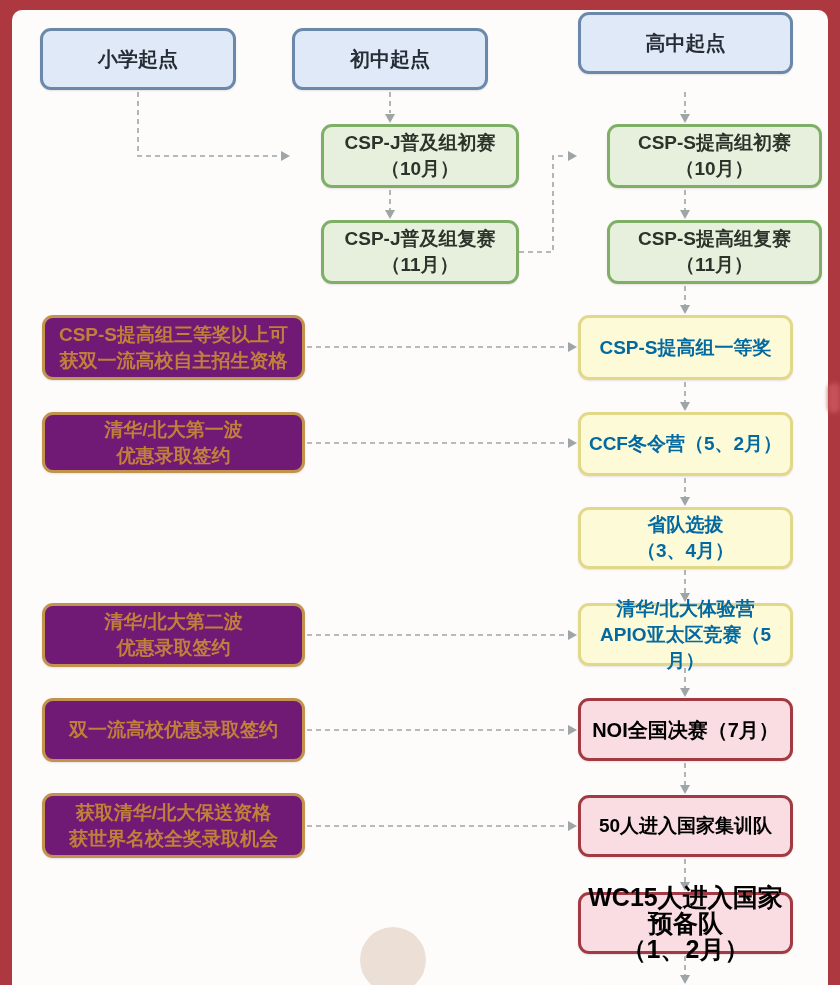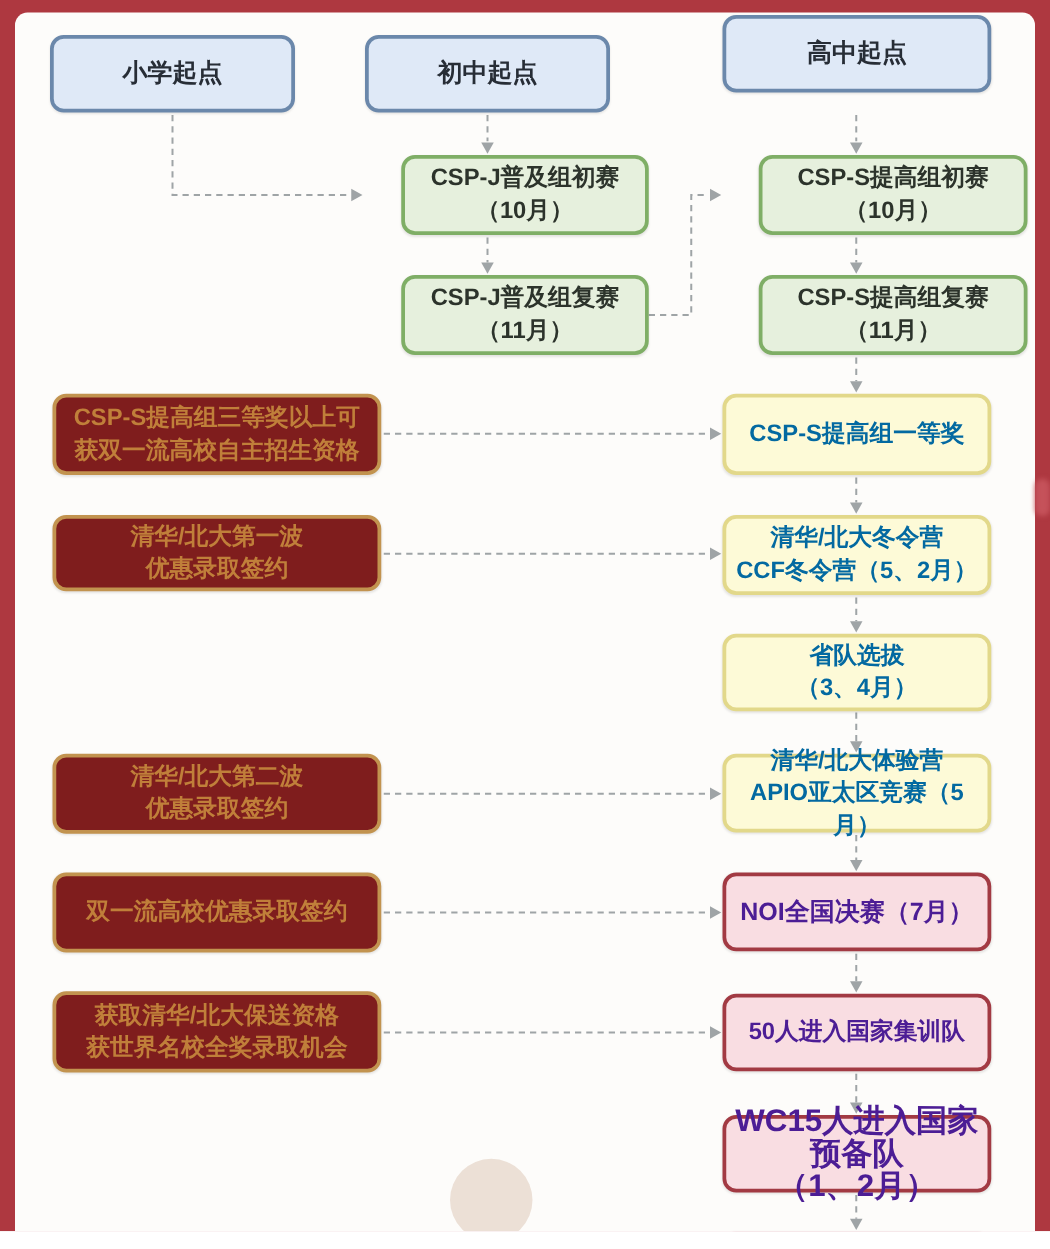--- a/index.html
+++ b/index.html
@@ -30,22 +30,22 @@
     border-radius:11px;
     display:flex;flex-direction:column;
     align-items:center;justify-content:center;
     text-align:center;font-weight:bold;
     font-size:19px;line-height:26px;
     box-shadow:0 1px 2px rgba(0,0,0,0.10);
   }
   .node.start{background:#dfe9f7;border-color:#6b88ab;color:#272d36;font-size:20px;}
   .node.contest{background:#e6f0dd;border-color:#7fae66;color:#2c332b;margin-left:29px;}
   .node.milestone{background:#fdfad7;border-color:#e2d88a;color:#0369a1;}
-  .node.benefit{background:#7f1d1d;border-color:#c2934f;color:#c07f3a;}
-  .node.national{background:#f9dde2;border-color:#a23a43;color:#4c1d95;font-size:20px;}
+  .node.benefit{background:#701a75;border-color:#c2934f;color:#c07f3a;}
+  .node.national{background:#f9dde2;border-color:#a23a43;color:#000000;font-size:20px;}
 </style>
 </head>
 <body>
 
 <div id="canvas">
   <div class="inner-bg"></div>
   <div class="frame-highlight"></div>
   <div class="watermark-circle"></div>
 
   <svg class="connectors" width="840" height="999" viewBox="0 0 840 999">
@@ -117,21 +117,20 @@
     <span>（10月）</span>
   </div>
   <div class="node contest" style="left:578px;top:220px;width:215px;height:64px">
     <span>CSP-S提高组复赛</span>
     <span>（11月）</span>
   </div>
   <div class="node milestone" style="left:578px;top:315px;width:215px;height:65px">
     <span>CSP-S提高组一等奖</span>
   </div>
   <div class="node milestone" style="left:578px;top:412px;width:215px;height:64px">
-    <span>清华/北大冬令营</span>
     <span>CCF冬令营（5、2月）</span>
   </div>
   <div class="node milestone" style="left:578px;top:507px;width:215px;height:62px">
     <span>省队选拔</span>
     <span>（3、4月）</span>
   </div>
   <div class="node milestone" style="left:578px;top:603px;width:215px;height:63px">
     <span>清华/北大体验营</span>
     <span>APIO亚太区竞赛（5月）</span>
   </div>

